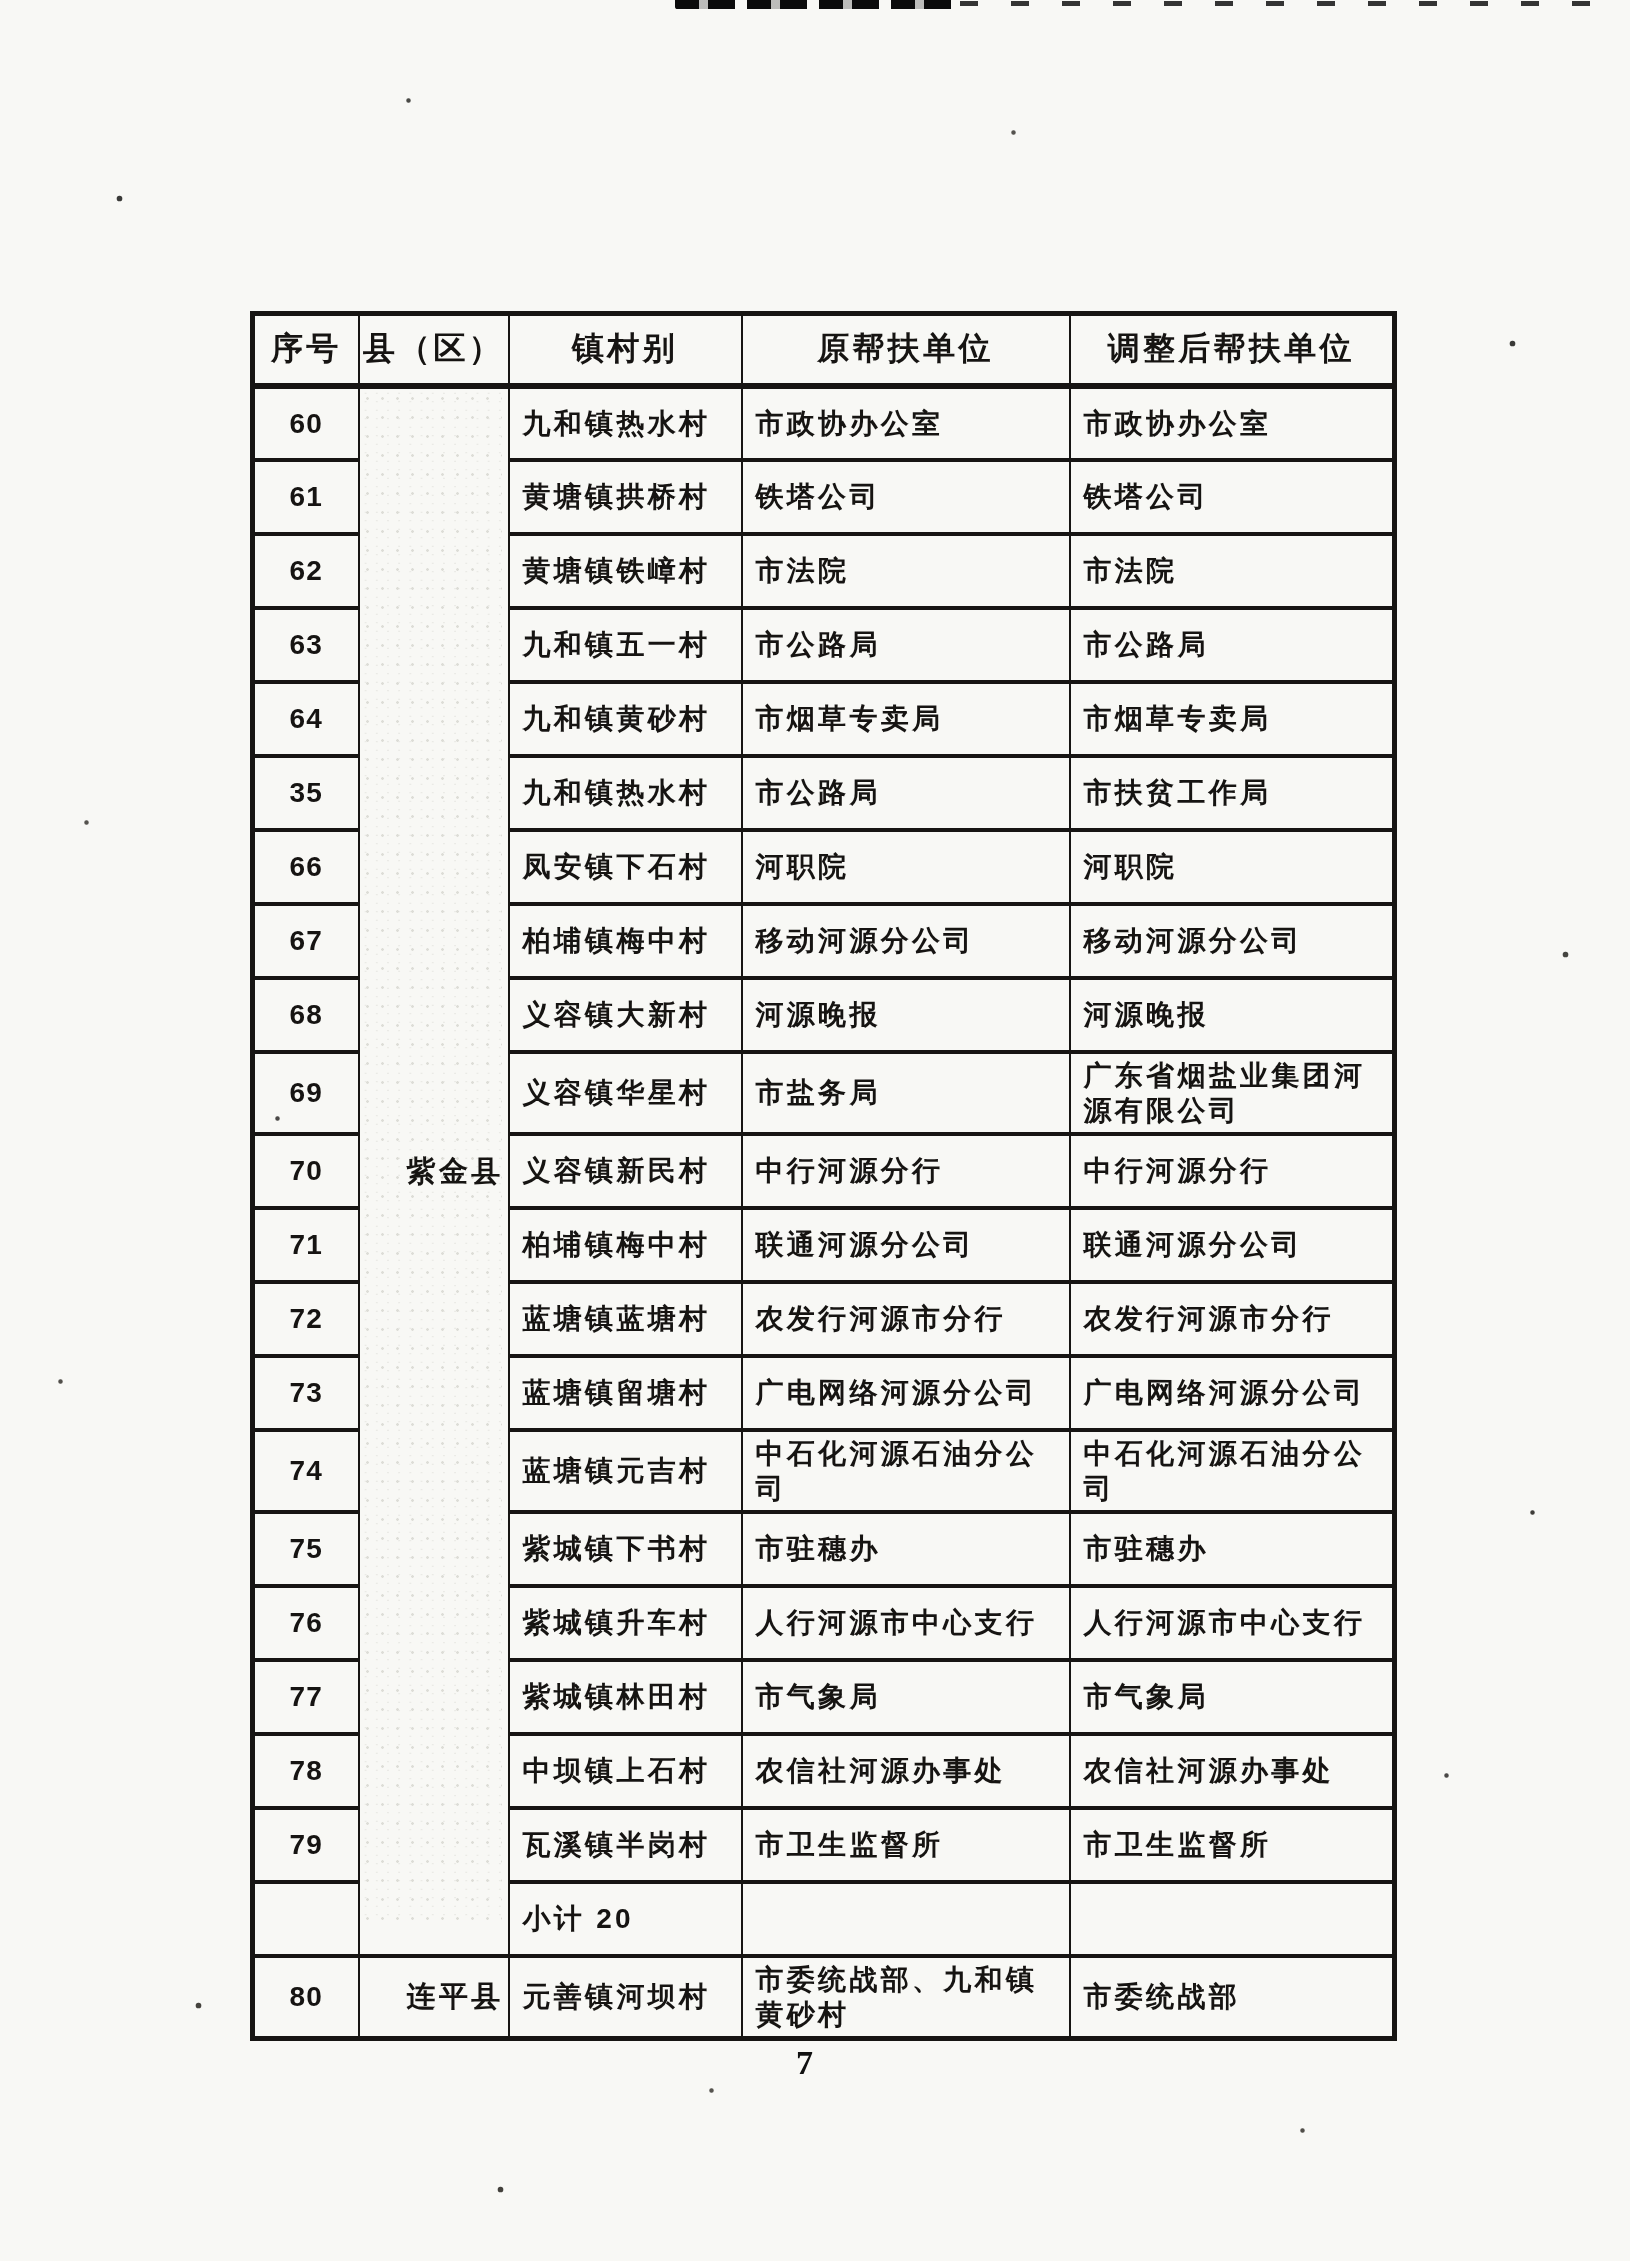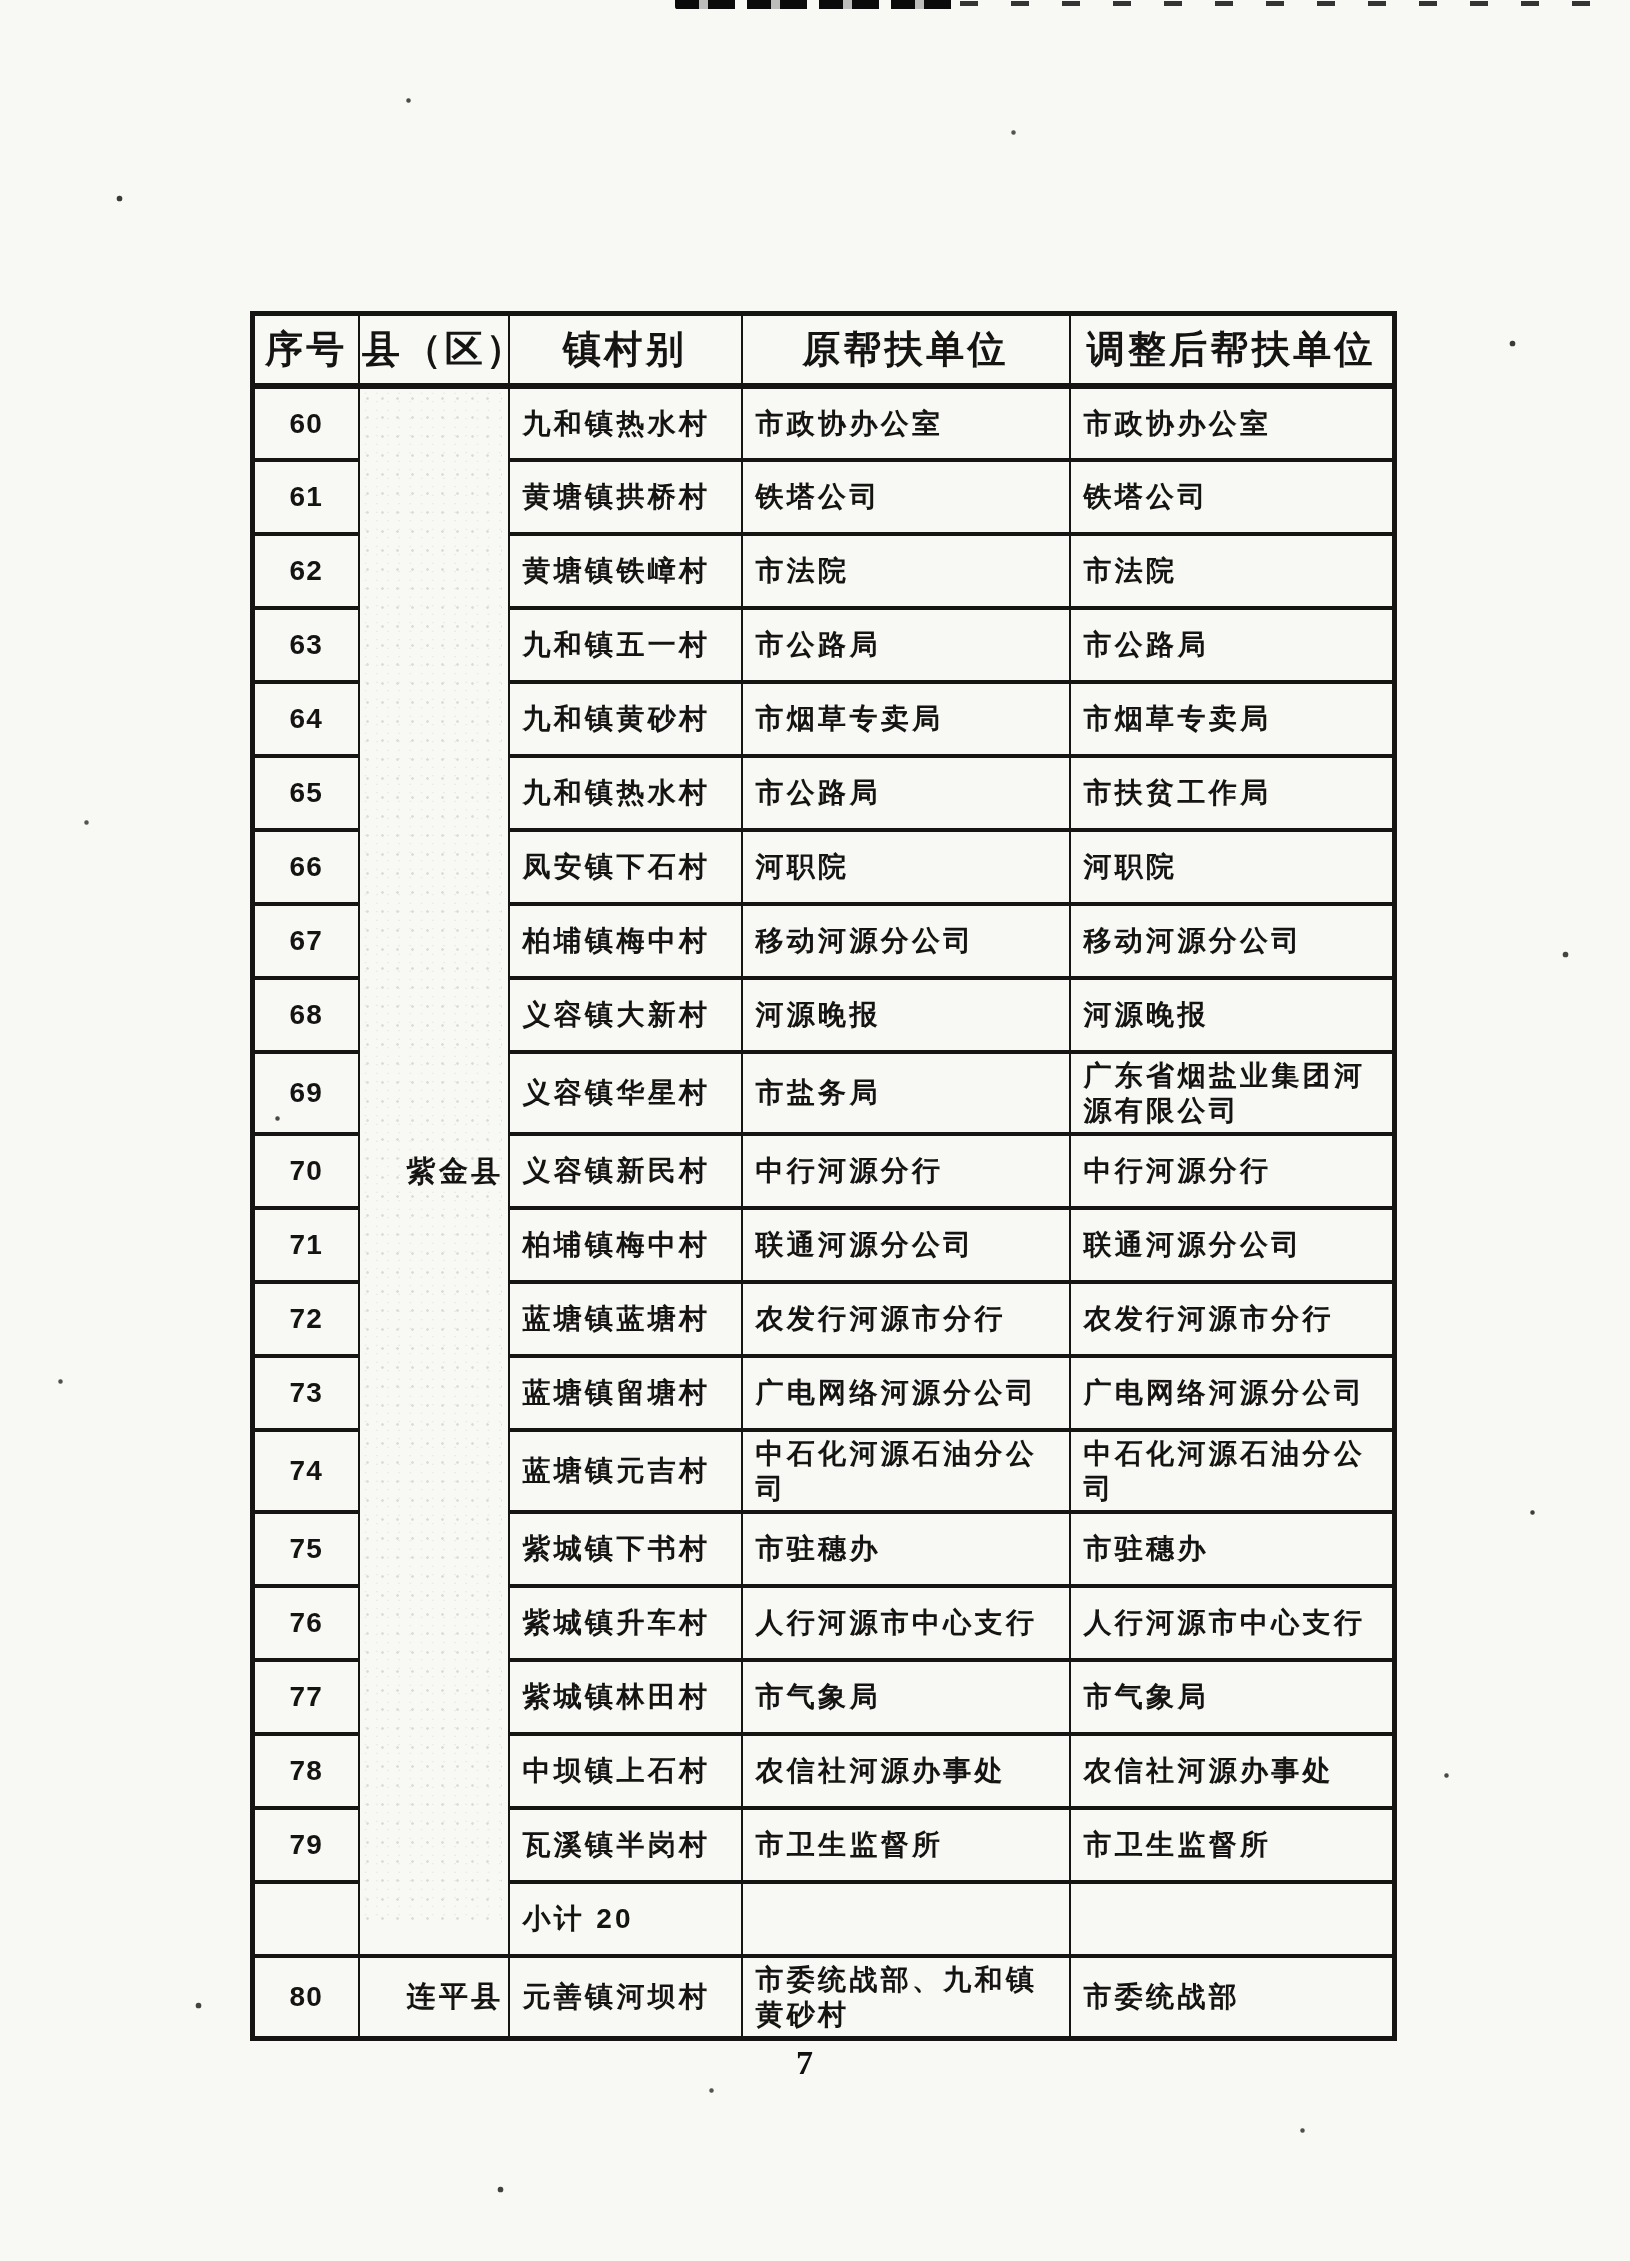--- a/index.html
+++ b/index.html
@@ -65,21 +65,21 @@
     border: 2.6px solid #171513;
     border-top-width: 4.6px;
     border-bottom-width: 4.6px;
     vertical-align: middle;
     overflow: hidden;
   }
   .assist thead th { border-bottom-width: 6px; }
   .assist thead tr { height: 72px; }
   .assist tbody tr { height: 74px; }
   .assist th {
-    font-size: 38px; font-weight: 700; letter-spacing: 3.3px;
+    font-size: 32px; font-weight: 700; letter-spacing: 3.3px;
     text-align: center; padding: 0 2.6px; white-space: nowrap;
   }
   .assist td {
     font-size: 28px; font-weight: 600; letter-spacing: 3.3px;
     line-height: 1.25; padding: 4px 13px;
   }
   td.c-no   { text-align: center; padding: 4px 2.6px; letter-spacing: 1.3px; }
   td.c-county { text-align: right; font-size: 29px; padding: 4px 4px; }
   td.c-vil  { text-align: left; white-space: nowrap; }
   td.c-org  { text-align: left; }
@@ -144,21 +144,21 @@
         <td class="c-org">市公路局</td>
         <td class="c-adj">市公路局</td>
       </tr>
       <tr>
         <td class="c-no">64</td>
         <td class="c-vil">九和镇黄砂村</td>
         <td class="c-org">市烟草专卖局</td>
         <td class="c-adj">市烟草专卖局</td>
       </tr>
       <tr>
-        <td class="c-no">65</td>
+        <td class="c-no">35</td>
         <td class="c-vil">九和镇热水村</td>
         <td class="c-org">市公路局</td>
         <td class="c-adj">市扶贫工作局</td>
       </tr>
       <tr>
         <td class="c-no">66</td>
         <td class="c-vil">凤安镇下石村</td>
         <td class="c-org">河职院</td>
         <td class="c-adj">河职院</td>
       </tr>

